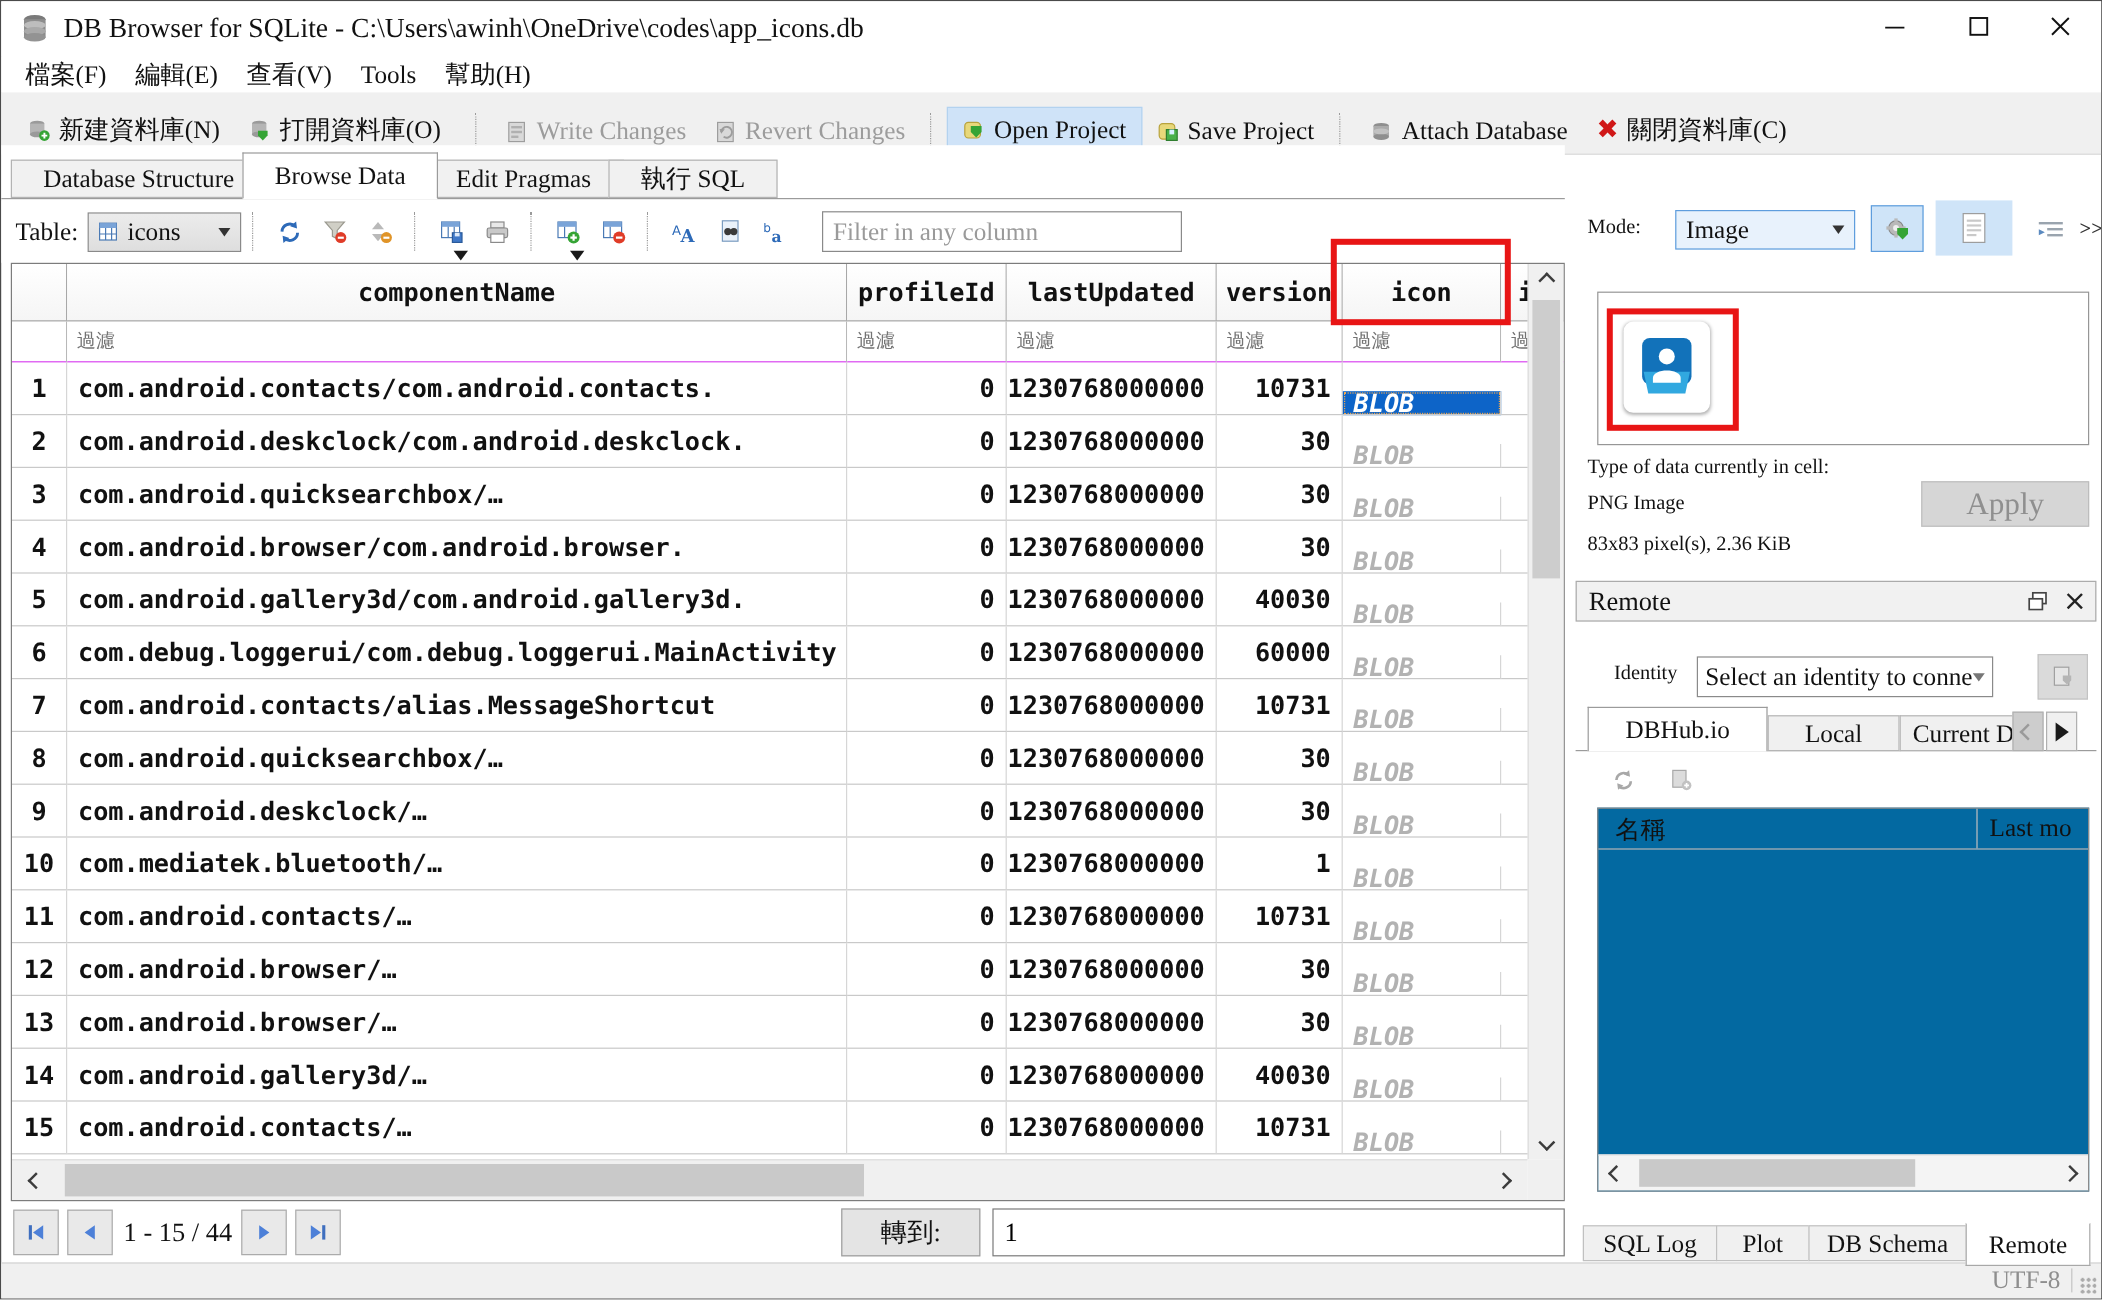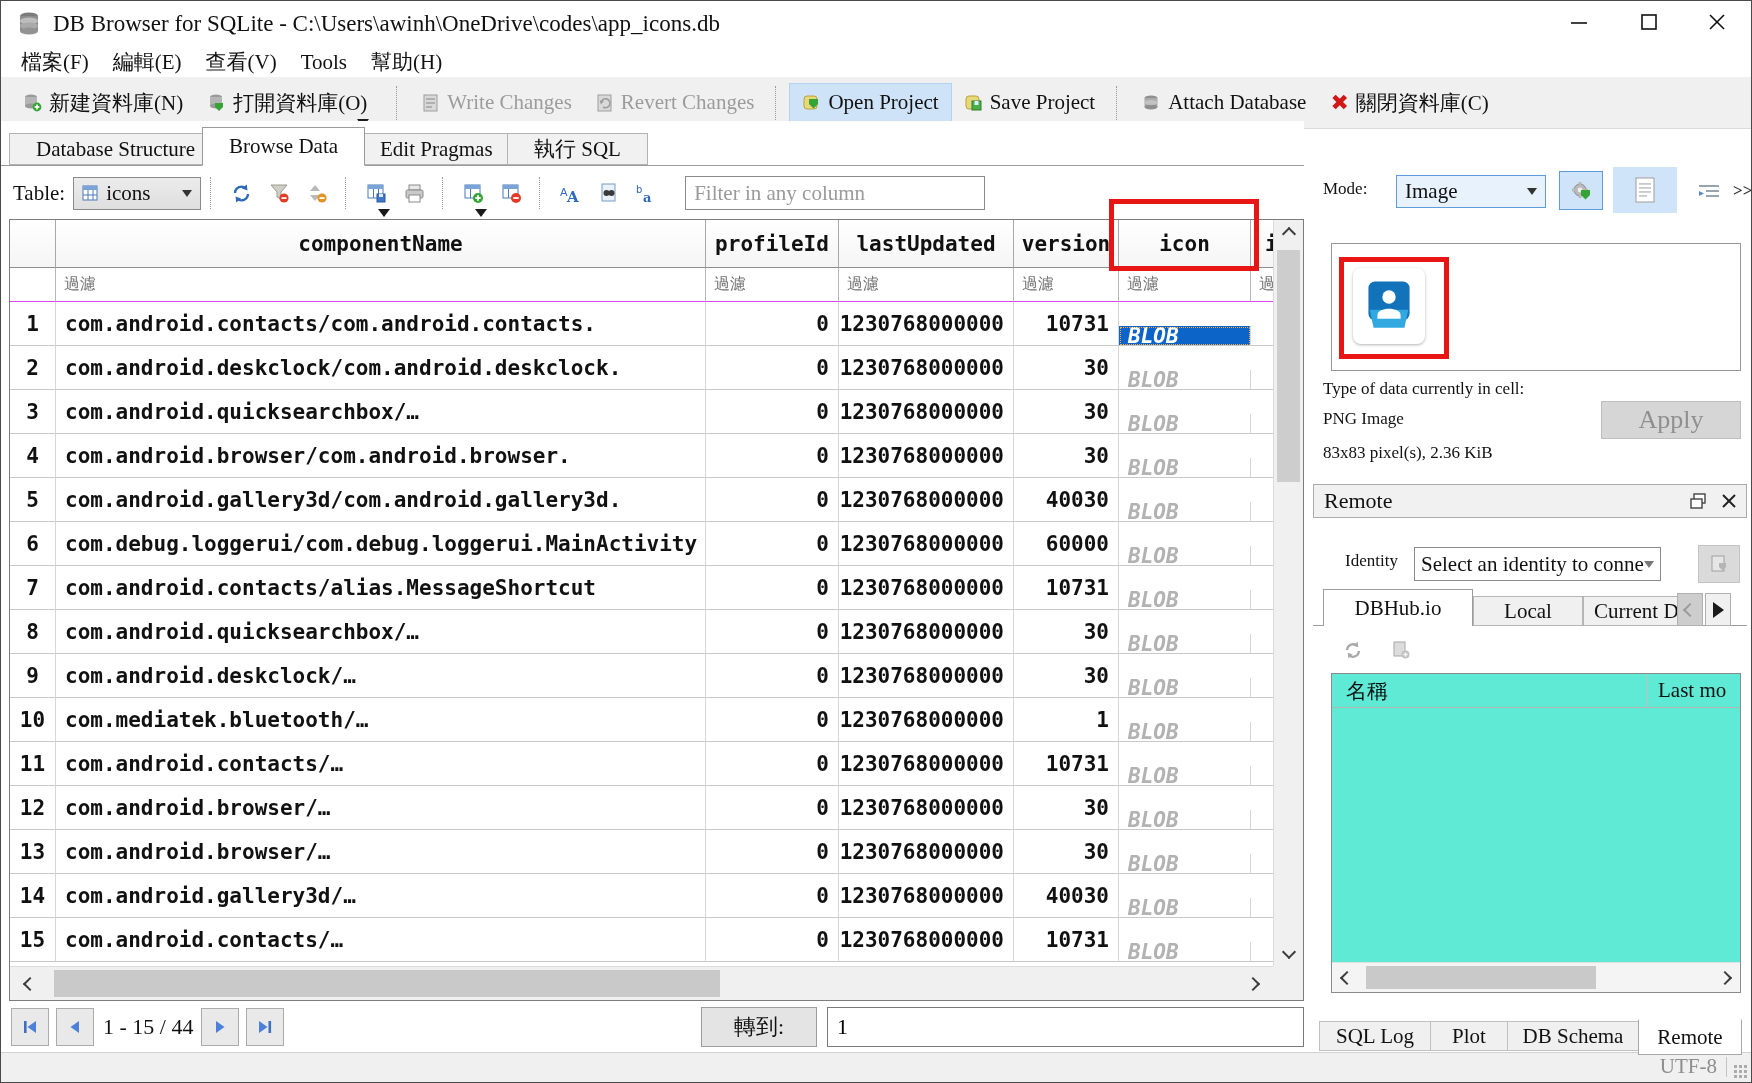--- a/index.html
+++ b/index.html
@@ -14,21 +14,21 @@
   
   .titlebar { position:absolute; left:0; top:0; width:100%; height:46px; background:#fff; }
   .app-title { position:absolute; left:52px; top:0; line-height:46px; font-size:23px; }
   .winbtn { position:absolute; top:0; width:48px; height:42px; display:flex; align-items:center; justify-content:center; }
 
   
   .menubar { position:absolute; left:0; top:46px; width:100%; height:30px; display:flex; align-items:center; padding-left:8px; font-size:21px; background:#fff; }
   .menu-item { padding:0 12px; height:28px; line-height:28px; }
 
   
-  .toolbar { position:absolute; left:0; top:76px; width:100%; height:52px; background:#f0f0f0; border-bottom:1px solid #dadada; display:flex; align-items:center; padding-left:10px; font-size:21px; }
+  .toolbar { position:absolute; left:0; top:76px; width:100%; height:52px; background:#f0f0f0; border-bottom:1px solid #dadada; display:flex; align-items:flex-end; padding-left:10px; font-size:21px; }
   .tbtn { display:flex; align-items:center; gap:7px; padding:6px 12px; white-space:nowrap; position:relative; }
   .tbtn.disabled { color:#9c9c9c; }
   .tbtn.highlight { background:#cfe3f8; border:1px solid #b3d2ef; }
   .tsep { width:5px; height:34px; border-left:1px dotted #9a9a9a; margin:0 9px; }
   .ddv { position:absolute; bottom:-4px; right:10px; width:0; height:0; border-left:6px solid transparent; border-right:6px solid transparent; border-top:8px solid #1a1a1a; }
   .redx { color:#d01818; font-weight:bold; font-size:22px; font-family:"DejaVu Sans",sans-serif; }
 
   
   .tabbar { position:absolute; left:0; top:120px; width:1303px; height:46px; background:#fff; }
   .tabline { position:absolute; left:0; top:44px; width:1303px; height:1px; background:#9b9b9b; }
@@ -100,21 +100,21 @@
   .sqbtn { position:absolute; display:flex; align-items:center; justify-content:center; }
   .blue-sel { background:#cfe4f8; }
   .blue-brd { border:1px solid #5e9ddd; }
   .preview { position:absolute; left:1330px; top:242px; width:410px; height:128px; background:#fff; border:1px solid #969696; }
   .img-card { position:absolute; left:1352px; top:267px; width:72px; height:76px; background:#fff; border-radius:8px; box-shadow:0 1px 3px rgba(0,0,0,.3); display:flex; align-items:center; justify-content:center; }
   .apply { position:absolute; left:1600px; top:400px; width:140px; height:38px; background:#d6d6d6; border:1px solid #bdbdbd; color:#8f8f8f; font-size:26px; display:flex; align-items:center; justify-content:center; }
   .id-combo { position:absolute; left:1413px; top:546px; width:247px; height:34px; background:#fff; border:1px solid #8a8a8a; display:flex; align-items:center; font-size:21px; padding:0 6px; overflow:hidden; white-space:nowrap; }
   .id-btn { position:absolute; left:1697px; top:544px; width:42px; height:38px; background:#dadada; border:1px solid #c3c3c3; display:flex; align-items:center; justify-content:center; }
   .rtab { position:absolute; font-size:21px; display:flex; align-items:center; justify-content:center; overflow:hidden; white-space:nowrap; }
   .rtab-line { position:absolute; left:1312px; top:624px; width:434px; height:1px; background:#9b9b9b; }
-  .rlist { position:absolute; left:1330px; top:672px; width:410px; height:320px; background:#5eead4; border:1px solid #8a8a8a; }
+  .rlist { position:absolute; left:1330px; top:672px; width:410px; height:320px; background:#0369a1; border:1px solid #8a8a8a; }
   .rlist-head { position:relative; height:34px; border-bottom:1px solid #b5b5b5; display:flex; align-items:center; font-size:21px; }
   .rlist-sb { position:absolute; left:0; right:0; bottom:0; height:30px; background:#f4f4f4; border-top:1px solid #e0e0e0; }
   .dtab { position:absolute; top:1020px; height:30px; background:#f0f0f0; border:1px solid #c0c0c0; font-size:21px; display:flex; align-items:center; justify-content:center; }
   .dtab.active { top:1018px; height:36px; background:#fff; border:1px solid #a8a8a8; border-top:1px solid #fff; }
   svg { display:block; }
 </style>
 </head>
 <body>
 
 <div id="app">

